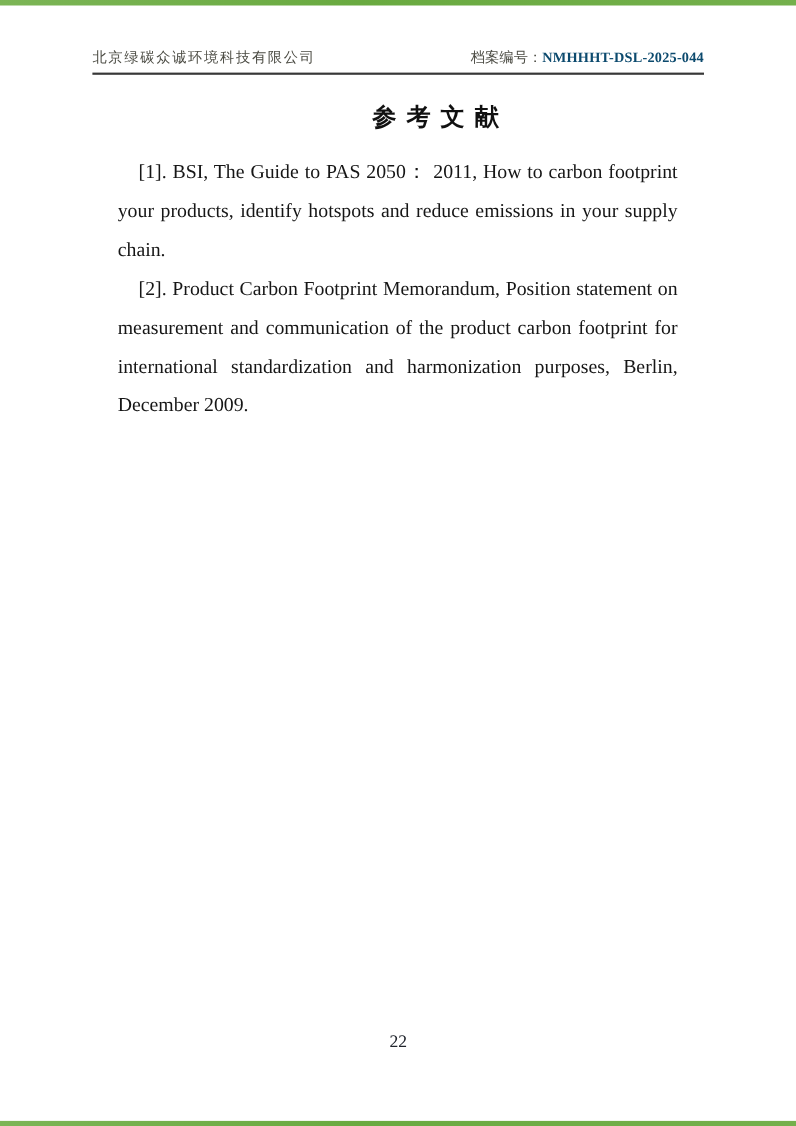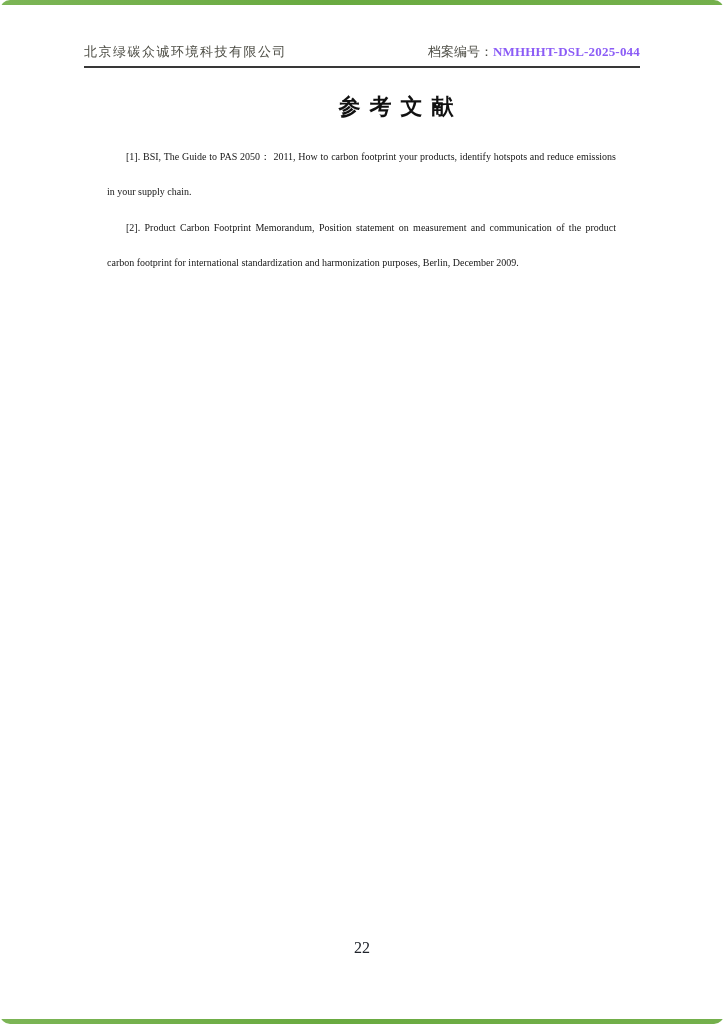--- a/index.html
+++ b/index.html
@@ -9,21 +9,20 @@
   }
   .page {
     position: relative;
     width: 724px;
     height: 1024px;
     margin: 0 auto;
     background: #ffffff;
     overflow: hidden;
     font-family: "Liberation Serif", "DejaVu Serif", serif;
     color: #1b1b1b;
-    border-radius: 10px;
   }
   .accent-bar {
     position: absolute;
     left: 0;
     width: 100%;
     height: 5px;
     background: linear-gradient(90deg, #7cb556 0%, #69aa40 45%, #74b04c 100%);
   }
   .accent-bar.top { top: 0; }
   .accent-bar.bottom { bottom: 0; }
@@ -44,21 +43,21 @@
   .header .company {
     color: #4c4c44;
     letter-spacing: 1.5px;
   }
   .header .docnum {
     color: #4c4c44;
     white-space: nowrap;
   }
   .header .docnum .code {
     font-weight: bold;
-    color: #8b5cf6;
+    color: #0c4a6e;
     letter-spacing: 0.2px;
     text-align: center;
   }
 
   .doc-title {
     position: absolute;
     top: 92px;
     left: 0;
     width: 100%;
     margin: 0;
@@ -72,21 +71,21 @@
   }
 
   .body-block {
     position: absolute;
     top: 139px;
     left: 107px;
     width: 509px;
   }
   .ref {
     margin: 0;
-    font-size: 10px;
+    font-size: 18px;
     line-height: 35.4px;
     text-align: justify;
     text-align-last: left;
     text-indent: 19px;
     color: #161616;
   }
 
   .pagenum {
     position: absolute;
     top: 939px;

